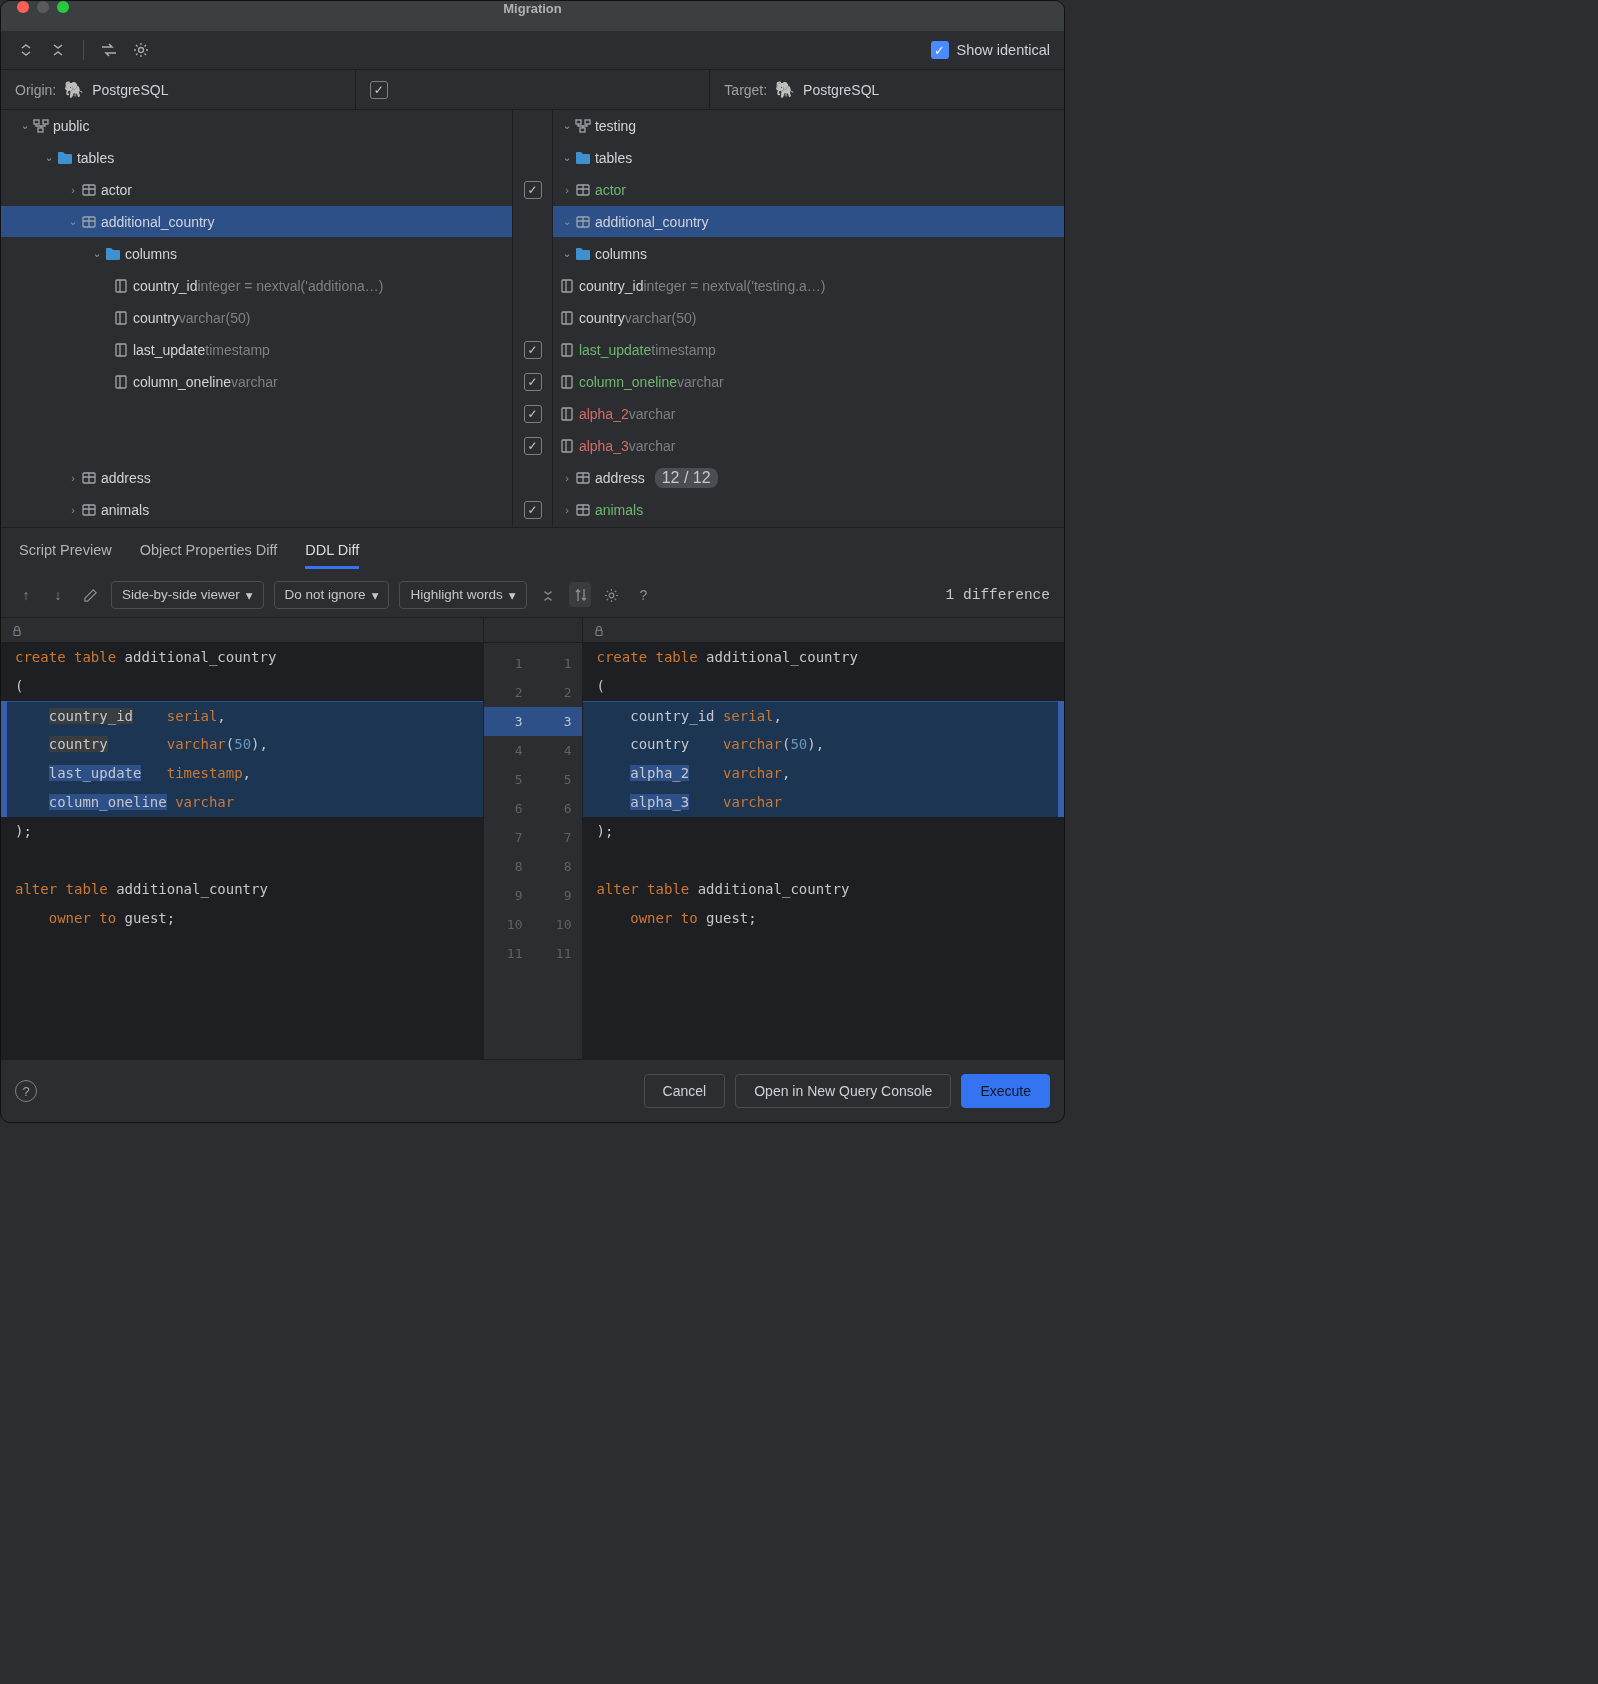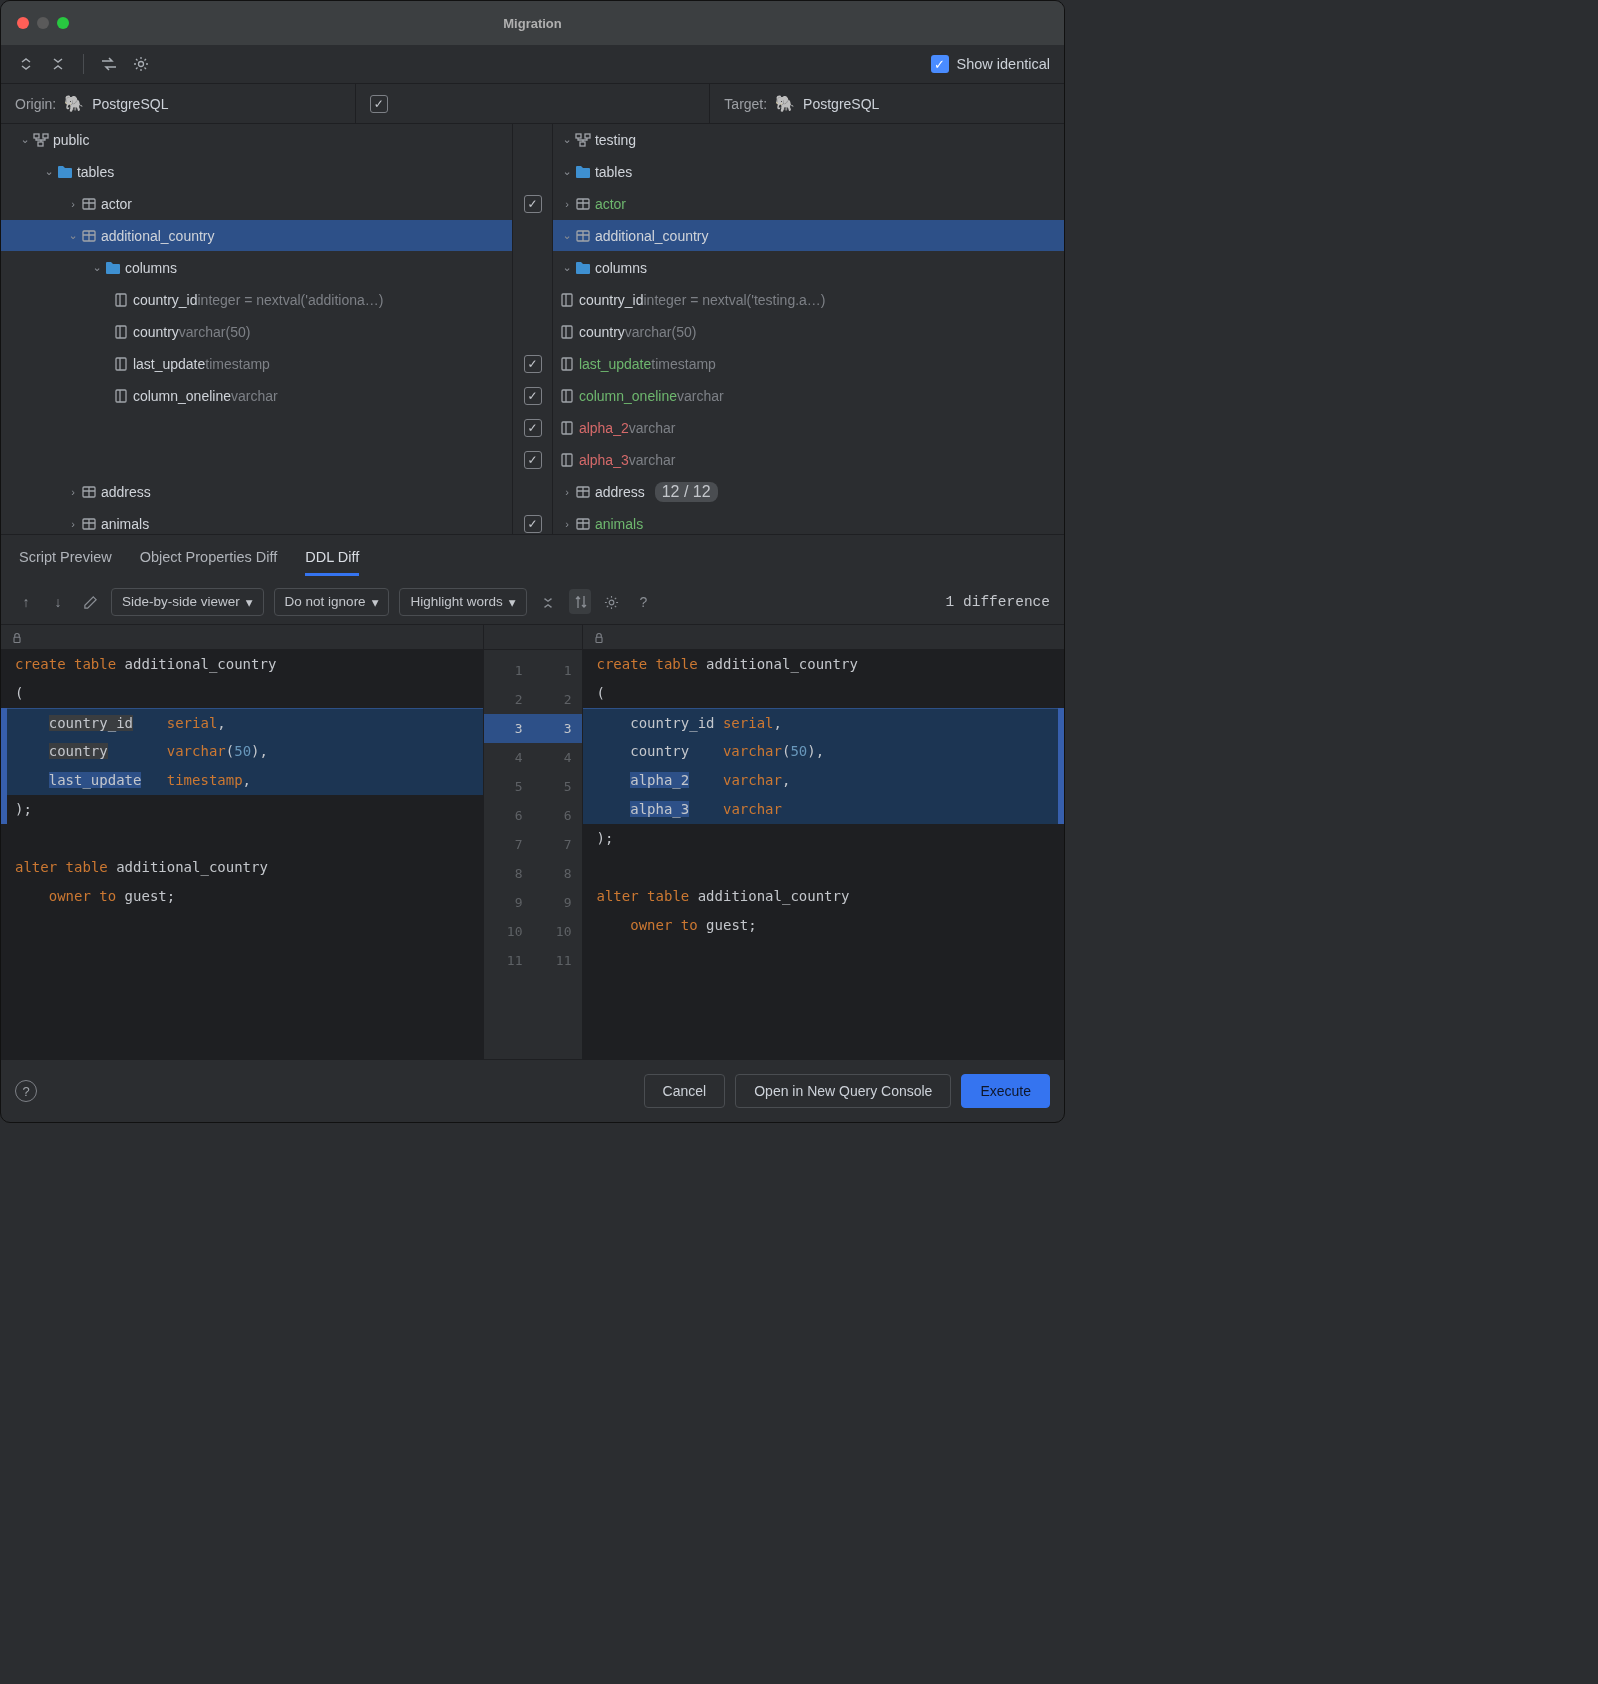--- a/index.html
+++ b/index.html
@@ -1,18 +1,18 @@
 <!DOCTYPE html>
 <html><head>
 <meta charset="utf-8">
 <style>
 * { box-sizing: border-box; margin: 0; padding: 0; }
 body { font-family: -apple-system, BlinkMacSystemFont, "Segoe UI", sans-serif; background: #2b2d30; color: #cdd2d9; font-size: 14px; }
 .window { width: 1065px; height: 1123px; background: #2b2d30; border-radius: 10px; overflow: hidden; display: flex; flex-direction: column; border: 1px solid #111; }
-.titlebar { height: 44px; display: flex; align-items: center; padding: 0 16px; position: relative; background: #3c3f41; }
+.titlebar { height: 30px; display: flex; align-items: flex-start; padding: 0 16px; position: relative; background: #3c3f41; }
 .traffic { display: flex; gap: 8px; }
 .traffic span { width: 12px; height: 12px; border-radius: 50%; display: inline-block; }
 .tr-close { background: #ff5f57; }
 .tr-min { background: #5a5a5a; }
 .tr-max { background: #28c840; }
 .title { position: absolute; left: 50%; transform: translateX(-50%); color: #b0b0b0; font-size: 13px; font-weight: 600; }
 
 .toolbar { display: flex; align-items: center; padding: 8px 14px; gap: 10px; background: #2b2d30; }
 .tool-icon { width: 22px; height: 22px; display: flex; align-items: center; justify-content: center; color: #a8adb3; cursor: pointer; }
 .tool-divider { width: 1px; height: 20px; background: #4a4d51; margin: 0 4px; }
@@ -348,20 +348,21 @@
   </div>
 
   <div class="code-area">
     <div class="code-col" id="code-left">
       <div class="diff-marker-l" style="top:58px;height:116px;"></div>
     <div class="code-line"><span class="kw">create</span><span> </span><span class="kw">table</span><span> </span><span class="id">additional_country</span></div>
         <div class="code-line"><span class="id">(</span></div>
         <div class="code-line hl hl-start"><span>    </span><span class="id hl-box">country_id</span><span>    </span><span class="kw">serial</span><span class="id">,</span></div>
         <div class="code-line hl"><span>    </span><span class="id hl-box">country</span><span>       </span><span class="kw">varchar</span><span class="id">(</span><span class="num">50</span><span class="id">),</span></div>
         <div class="code-line hl"><span>    </span><span class="id hl-box2">last_update</span><span>   </span><span class="kw">timestamp</span><span class="id">,</span></div>
+        <div class="code-line hl"><span>    </span><span class="id hl-box2">column_oneline</span><span> </span><span class="kw">varchar</span></div>
         <div class="code-line"><span class="id">);</span></div>
         <div class="code-line"><span></span></div>
         <div class="code-line"><span class="kw">alter</span><span> </span><span class="kw">table</span><span> </span><span class="id">additional_country</span></div>
         <div class="code-line"><span>    </span><span class="kw">owner to</span><span> </span><span class="id">guest;</span></div>
         <div class="code-line"><span></span></div>
       </div>
     <div class="gutter g-left" id="gutter-left">
         <div class="">1</div>
         <div class="">2</div>
         <div class="hl">3</div>

